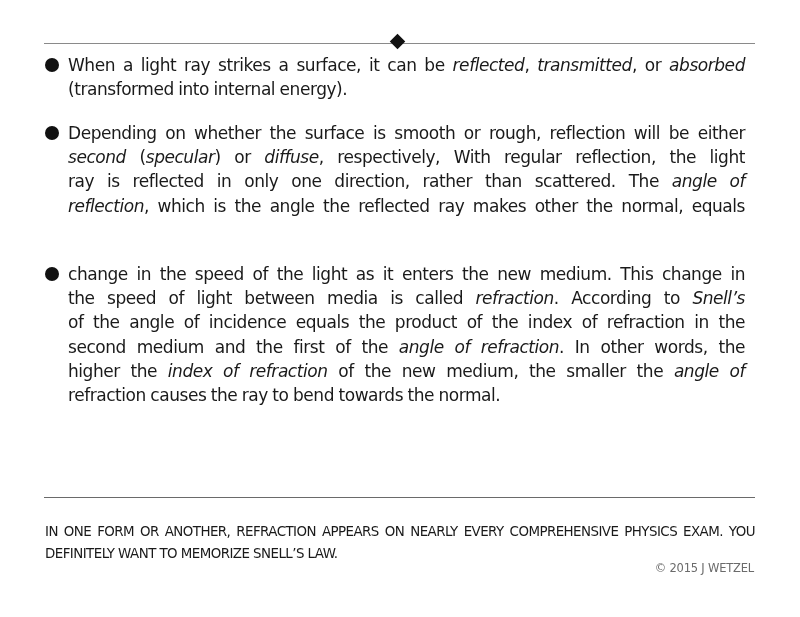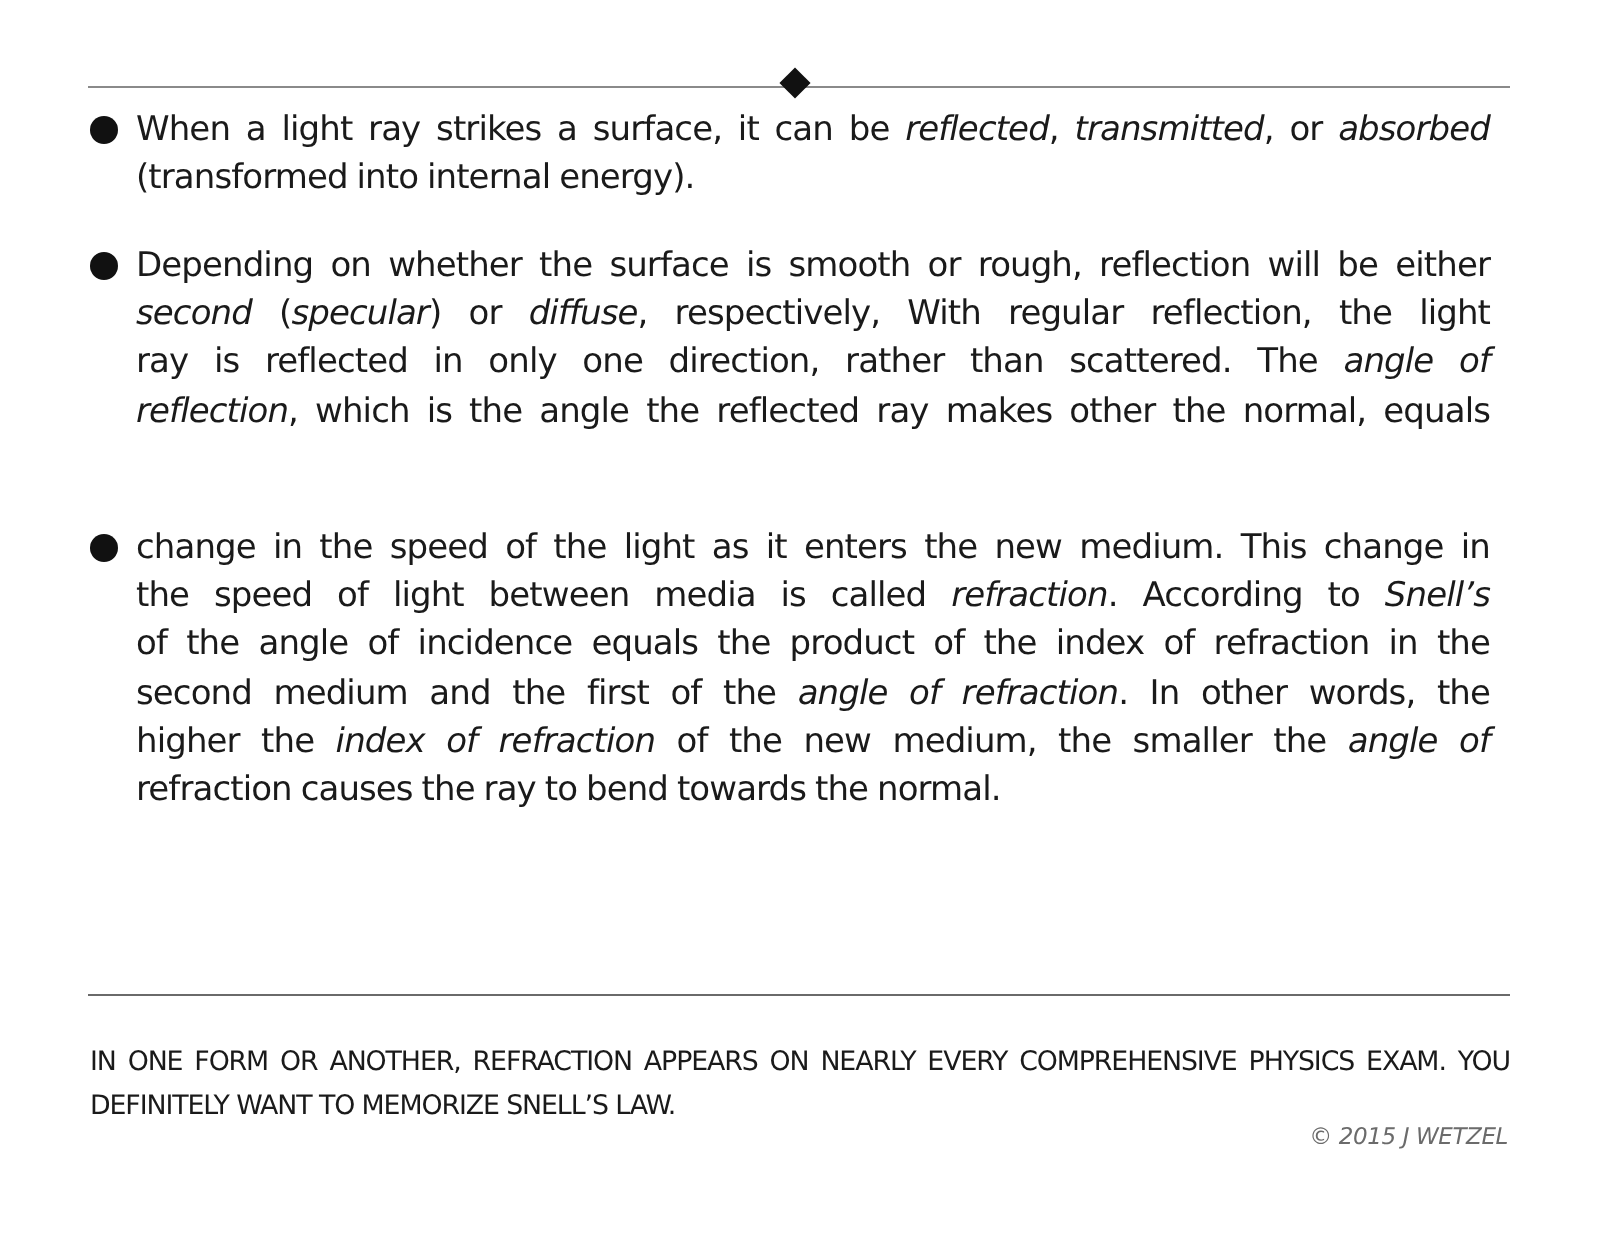--- a/index.html
+++ b/index.html
@@ -88,21 +88,20 @@
       margin-top: 16px;
     }
     .footer-note .ln {
       height: 22px;
     }
     .copyright {
       position: absolute;
       right: 46px;
       top: 561px;
       font-size: 11.5px;
-      font-style: italic;
       color: #6b6b6b;
       letter-spacing: -0.2px;
       text-align: center;
     }
   </style>
 </head>
 <body>
 
 <div class="top-rule"></div>
 <div class="diamond"></div>

